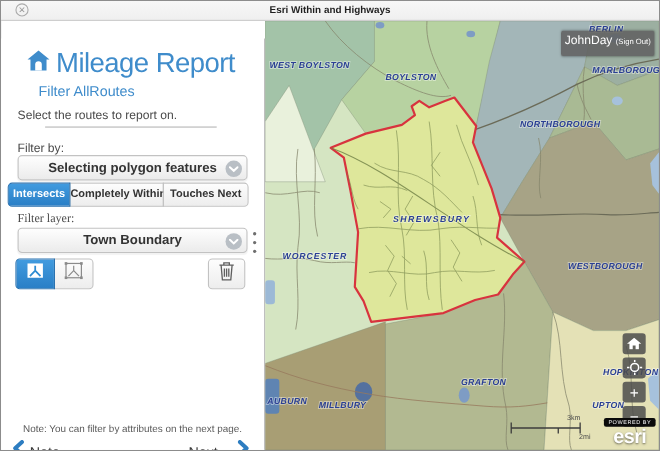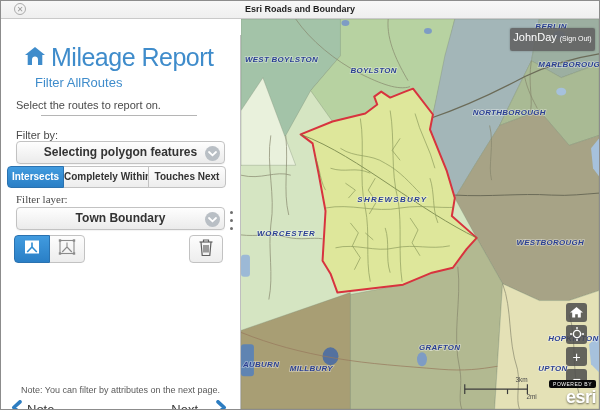--- a/index.html
+++ b/index.html
@@ -55,34 +55,34 @@
   .town-label{font-family:"Liberation Sans",sans-serif;font-style:italic;font-weight:bold;font-size:8px;
     fill:#2a3f93;letter-spacing:0.3px;paint-order:stroke;stroke:#ffffff;stroke-width:1.6px;stroke-opacity:0.4;}
   .scale-text{font-family:"Liberation Sans",sans-serif;font-size:6.5px;fill:#4a4a4a;font-style:normal;}
   .user-btn{position:absolute;top:9px;right:4px;width:85px;height:20px;background:rgba(97,97,97,0.88);
     border-radius:2px;color:#fff;display:flex;align-items:baseline;justify-content:center;gap:3px;
     cursor:pointer;box-shadow:0 0 2px rgba(0,0,0,0.3);padding-top:3px;}
   .user-name{font-size:11px;} .user-signout{font-size:7px;}
   .controls{position:absolute;right:12px;top:284px;display:flex;flex-direction:column;gap:3px;z-index:5;}
   .ctrl-btn{width:21px;height:19px;background:rgba(76,76,76,0.85);border-radius:3px;color:#fff;
     display:flex;align-items:center;justify-content:center;cursor:pointer;font-size:14px;line-height:1;}
-  .esri-logo{position:absolute;right:3px;bottom:4px;text-align:right;z-index:5;}
+  .esri-logo{position:absolute;right:3px;bottom:4px;text-align:center;z-index:5;}
   .powered{display:inline-block;background:#0a0a0a;color:#fff;font-size:5px;letter-spacing:0.5px;
     padding:1px 4px;border-radius:2px;}
   .brand{color:#fff;font-size:18px;font-weight:bold;line-height:15px;letter-spacing:-0.5px;
     text-shadow:0 1px 2px rgba(0,0,0,0.55);}
 </style>
 </head>
 <body>
 
 <div id="window">
 
   <div class="titlebar">
     <div class="close-btn">✕</div>
-    <div class="app-title">Esri Roads and Boundary</div>
+    <div class="app-title">Esri Within and Highways</div>
   </div>
 
   <div class="panel">
     <div class="title-row">
       <span>
         <svg width="22" height="20" viewBox="0 0 22 20">
           <path d="M11,1 L21,9 L18.3,9 L18.3,19 L3.7,19 L3.7,9 L1,9 Z" fill="#3f8ccb"></path>
           <path d="M8,19 L8,13.6 C8,11.6 9.3,10.6 11,10.6 C12.7,10.6 14,11.6 14,13.6 L14,19 Z" fill="#fff"></path>
         </svg>
       </span>

